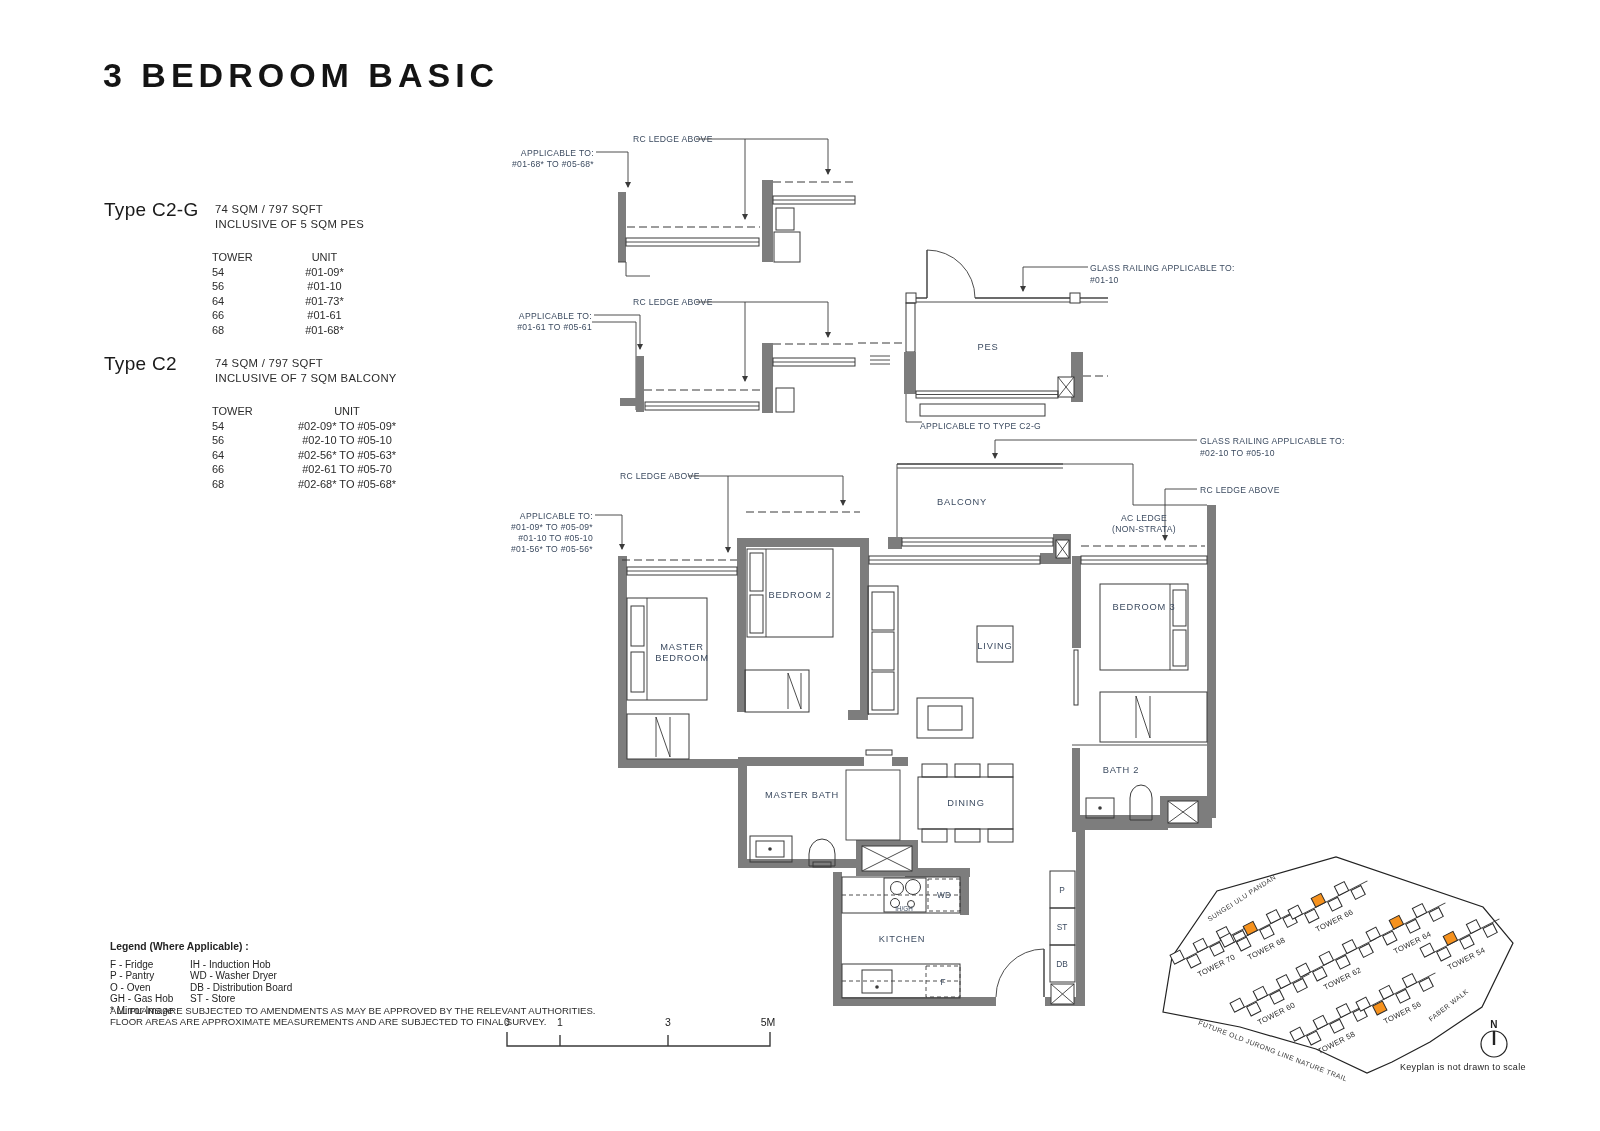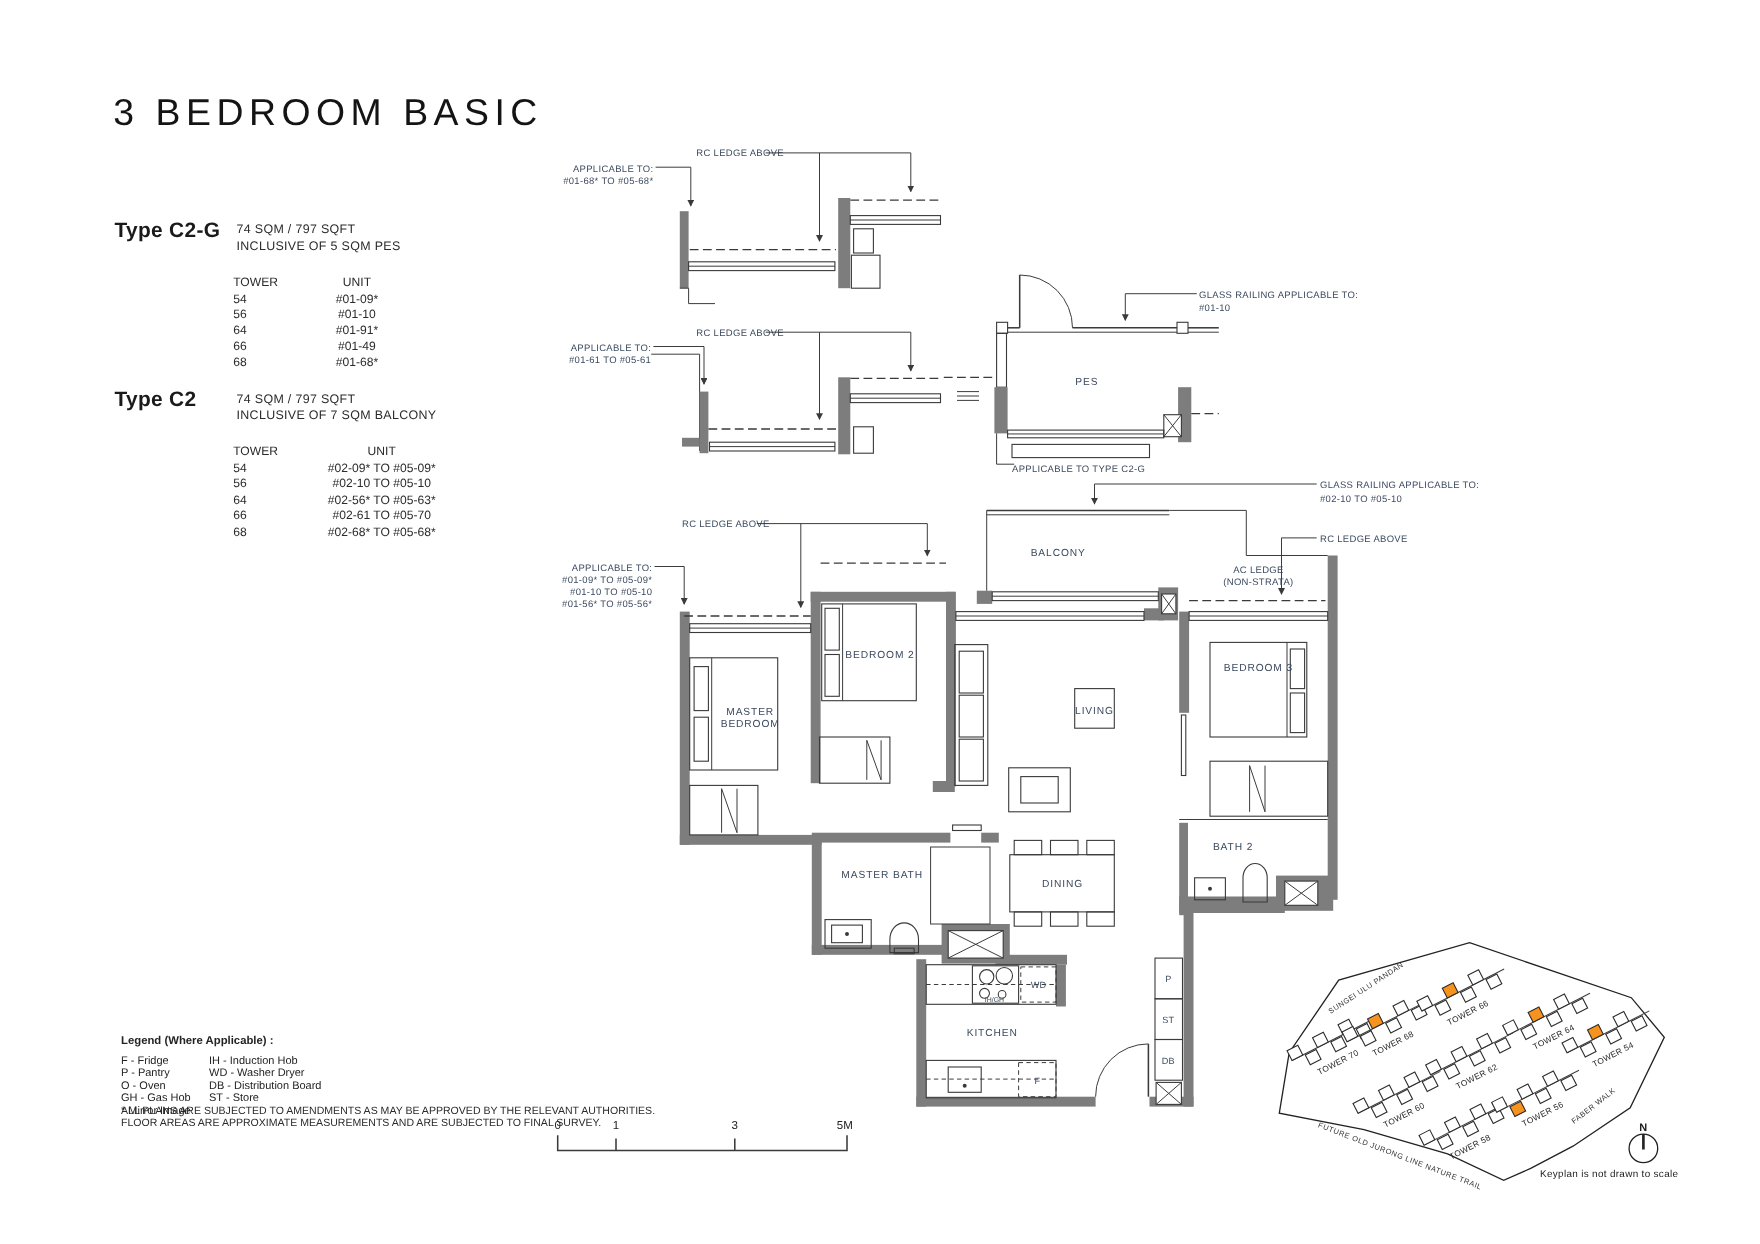--- a/index.html
+++ b/index.html
@@ -1,20 +1,20 @@
 <!DOCTYPE html>
 <html><head>
 <meta charset="utf-8">
 <style>
   html,body{margin:0;padding:0;background:#e8e8e8;}
   .page{position:relative;width:1600px;height:1131px;background:#ffffff;overflow:hidden;
         font-family:"Liberation Sans",sans-serif;color:#262626;}
   .abs{position:absolute;}
-  .page-title{left:103px;top:84px;font-size:34px;letter-spacing:5px;color:#141414;font-weight:400;}
-  .type-name{left:104px;font-size:19px;font-weight:bold;color:#1a1a1a;letter-spacing:.3px;}
+  .page-title{left:103px;top:56px;font-size:34px;letter-spacing:5px;color:#141414;font-weight:700;}
+  .type-name{left:104px;font-size:19px;font-weight:normal;color:#1a1a1a;letter-spacing:.3px;}
   .type-area{left:215px;font-size:11.3px;line-height:15px;color:#2b2b2b;letter-spacing:.3px;}
   .tbl{left:212px;font-size:11px;color:#2b2b2b;}
   .trow{display:flex;line-height:14.6px;}
   .trow .c1{width:55px;text-align:left;}
   .tbl-c2g .c2{width:115px;text-align:center;}
   .tbl-c2 .c2{width:160px;text-align:center;}
   .legend{left:110px;top:941px;font-size:10px;line-height:11.6px;color:#232323;}
   .legend .lg-title{font-weight:bold;font-size:10.3px;margin-bottom:6px;}
   .lg-cols{display:flex;}
   .lg-col1{width:80px;}
@@ -64,25 +64,25 @@
     <div class="trow">
         <span class="c1">54</span>
         <span class="c2">#01-09*</span>
       </div>
     <div class="trow">
         <span class="c1">56</span>
         <span class="c2">#01-10</span>
       </div>
     <div class="trow">
         <span class="c1">64</span>
-        <span class="c2">#01-91*</span>
+        <span class="c2">#01-73*</span>
       </div>
     <div class="trow">
         <span class="c1">66</span>
-        <span class="c2">#01-49</span>
+        <span class="c2">#01-61</span>
       </div>
     <div class="trow">
         <span class="c1">68</span>
         <span class="c2">#01-68*</span>
       </div>
   </div>
 
   <div class="abs type-name" style="top:353px;">Type C2</div>
   <div class="abs type-area" style="top:356px;">
     <div>74 SQM / 797 SQFT</div>

